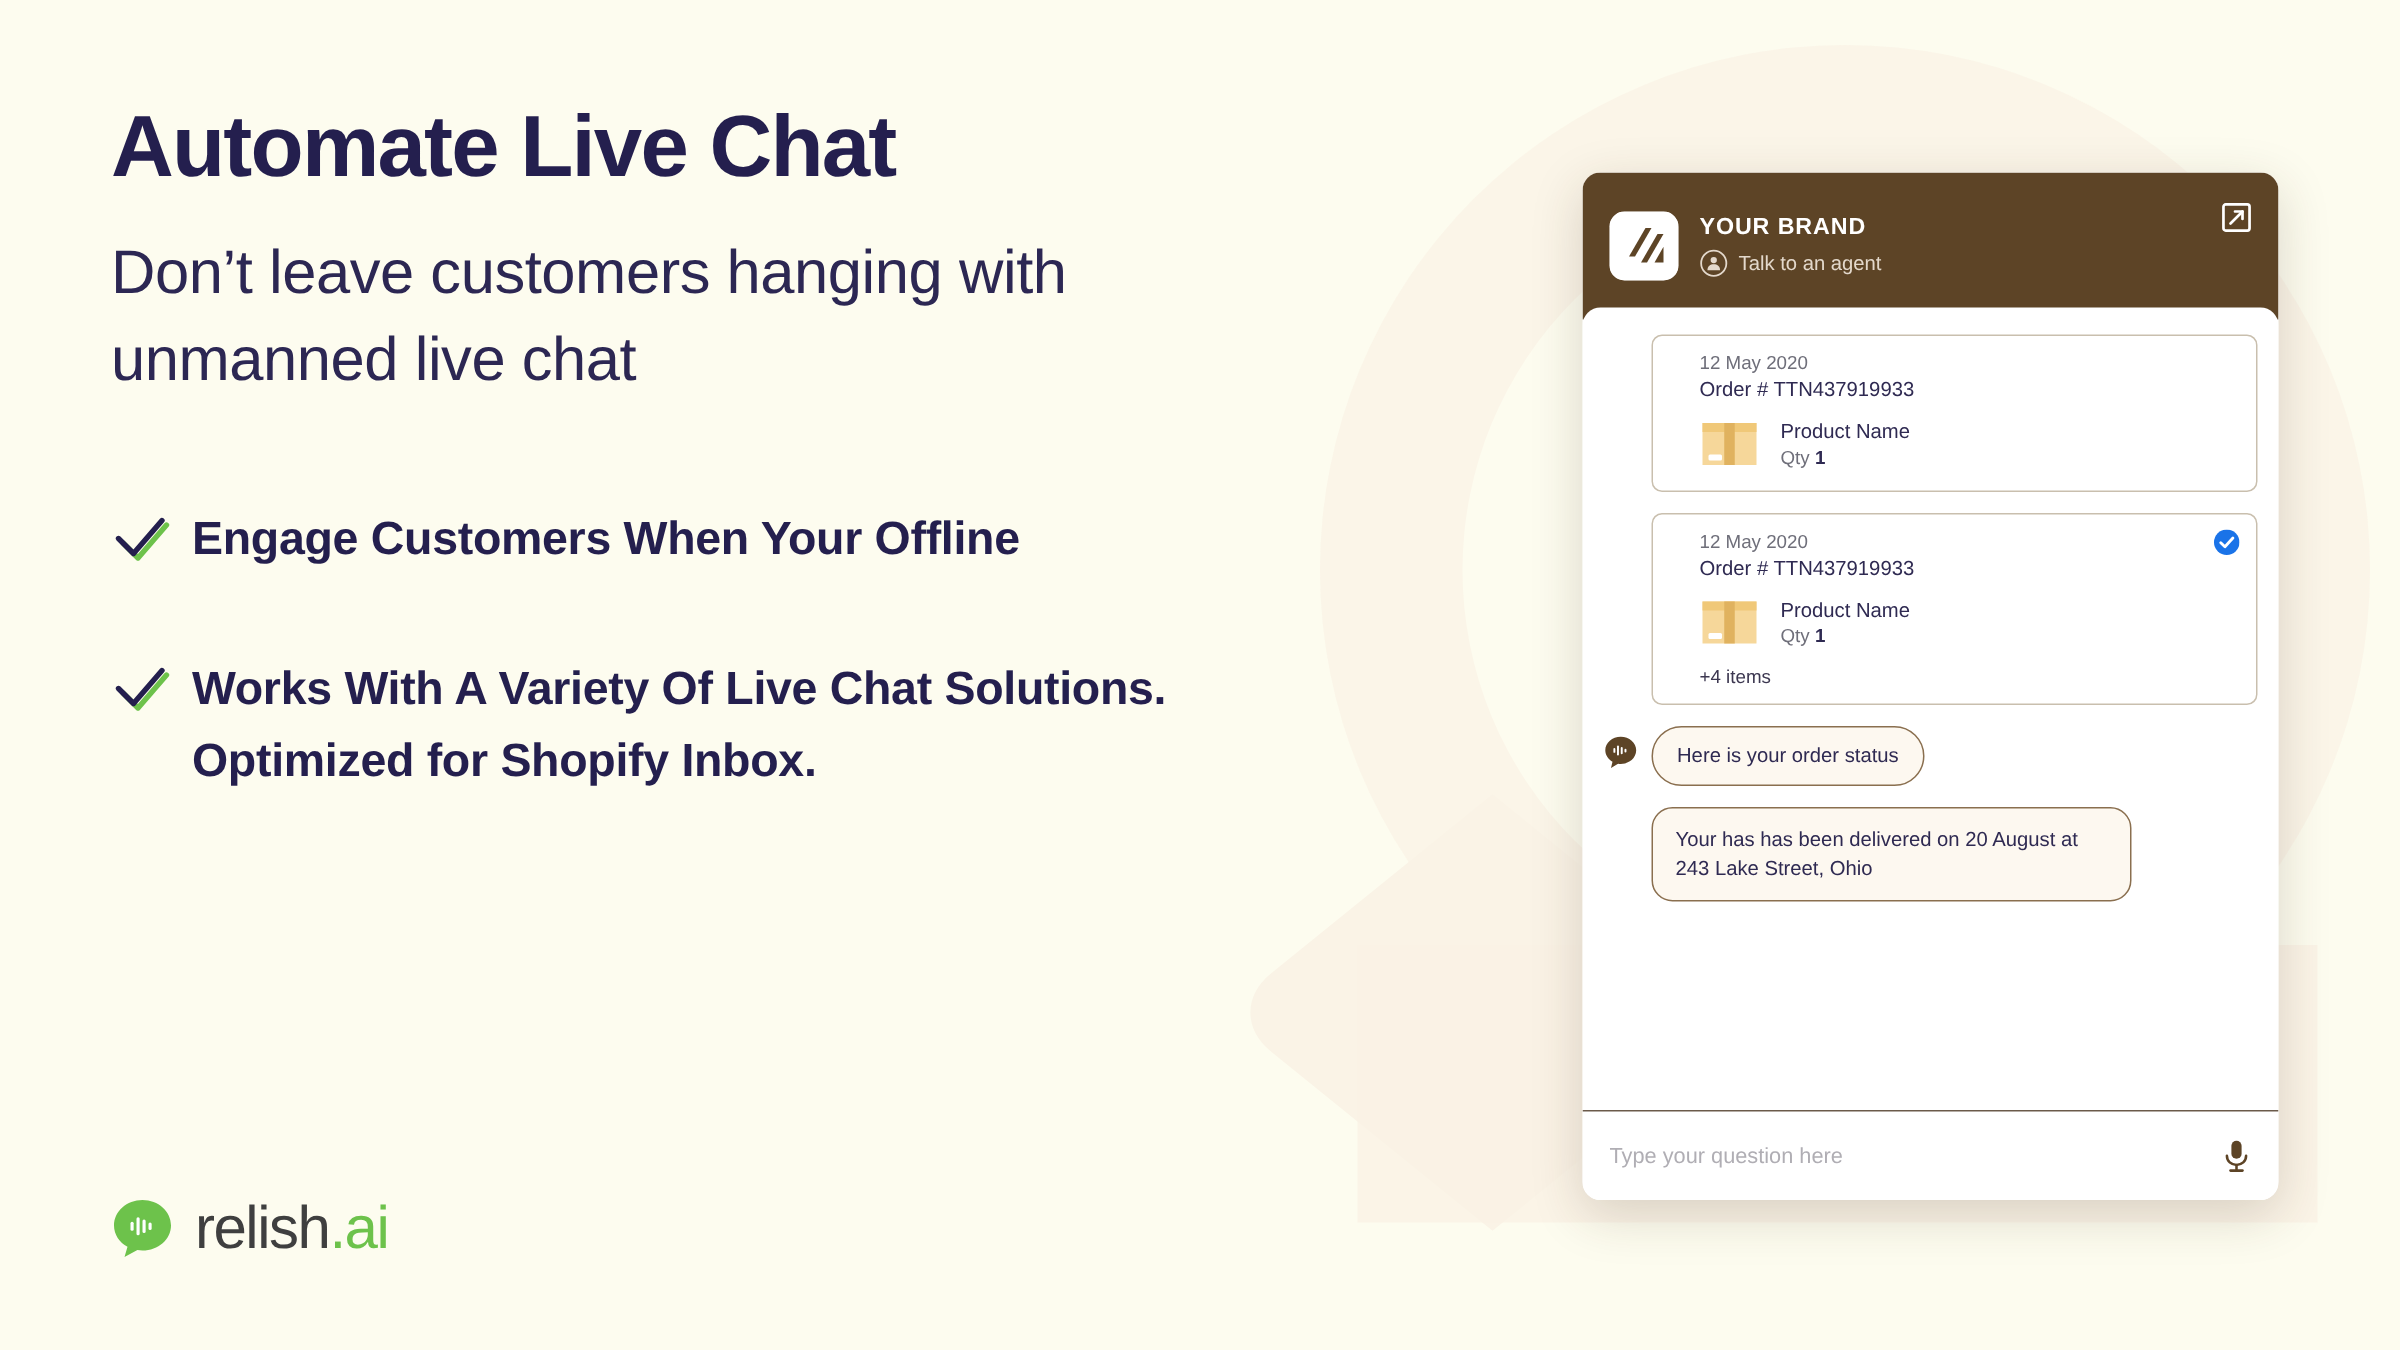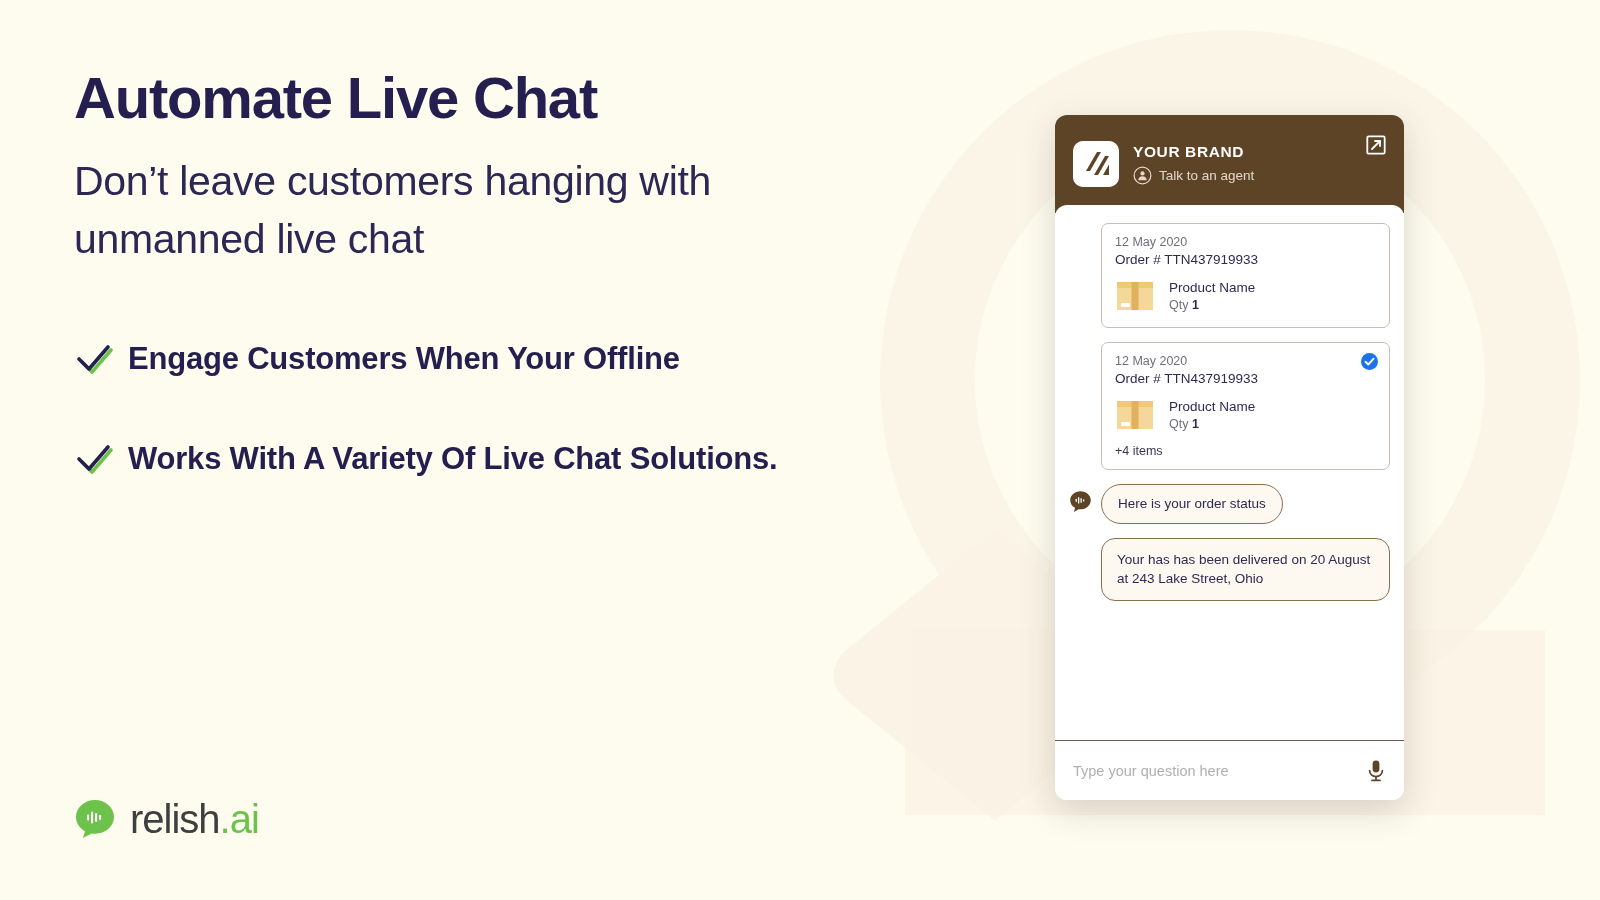--- a/index.html
+++ b/index.html
@@ -91,21 +91,21 @@
   }
   .logo-mark { width: 42px; height: 42px; position: relative; }
   .logo-text { font-size: 40px; letter-spacing: -1px; line-height: 1; }
   .logo-text .relish { color: #3f3f3f; }
   .logo-text .dotai { color: #6dc24b; }
 
   
   .widget {
     position: absolute;
     left: 1055px; top: 115px;
-    width: 349px; height: 685px;
+    width: 464px; height: 685px;
     border-radius: 12px;
     background: #ffffff;
     box-shadow: 0 10px 34px rgba(60,45,25,.18);
     overflow: hidden;
     display: flex; flex-direction: column;
   }
   .w-header {
     background: #5d4426;
     height: 98px;
     display: flex; align-items: center;
@@ -153,21 +153,21 @@
     font-size: 13.5px;
     color: #2f2a52;
     line-height: 1.45;
   }
   .bubble.wide { margin-left: 32px; max-width: 320px; border-radius: 14px; padding: 11px 15px; }
 
   .order-card {
     border: 1px solid #c9bfae;
     border-radius: 7px;
     background: #ffffff;
-    padding: 11px 13px 11px 13px;
+    padding: 11px 13px 11px 31px;
     margin: 0 0 14px 32px;
     position: relative;
   }
   .order-date { font-size: 12.5px; color: #6f6f7a; margin-bottom: 3px; }
   .order-no { font-size: 13.5px; font-weight: normal; color: #2f2a52; margin-bottom: 9px; }
   .prod-row { display: flex; align-items: center; gap: 14px; }
   .prod-thumb { width: 40px; height: 40px; flex: 0 0 auto; }
   .prod-name { font-size: 13.5px; color: #2f2a52; margin-bottom: 3px; }
   .prod-qty { font-size: 12.5px; color: #6f6f7a; }
   .prod-qty b { color: #2f2a52; font-weight: bold; }
@@ -233,20 +233,21 @@
         <span class="check">
           <svg class="shadow" width="40" height="40" viewBox="0 0 40 40">
             <path d="M5 20 L15 30 L34 8" fill="none" stroke="#6dc24b" stroke-width="3.6" stroke-linecap="round" stroke-linejoin="round"></path>
           </svg>
           <svg width="40" height="40" viewBox="0 0 40 40">
             <path d="M5 20 L15 30 L34 8" fill="none" stroke="#241f4e" stroke-width="3.6" stroke-linecap="round" stroke-linejoin="round"></path>
           </svg>
         </span>
         <span class="bullet-text">
           <span>Works With A Variety Of Live Chat Solutions.</span><br>
+          <span>Optimized for Shopify Inbox.</span>
         </span>
       </div>
 
     </div>
   </div>
 
   <div class="logo">
     <span class="logo-mark">
       <svg width="42" height="42" viewBox="0 0 42 42">
         <path d="M21 2 C10.5 2 2 9.6 2 19 C2 25 5.6 30.3 11 33.2 L9 40 L17.6 35.4 C18.7 35.6 19.8 35.7 21 35.7 C31.5 35.7 40 28.2 40 19 C40 9.6 31.5 2 21 2 Z" fill="#6dc24b"></path>

